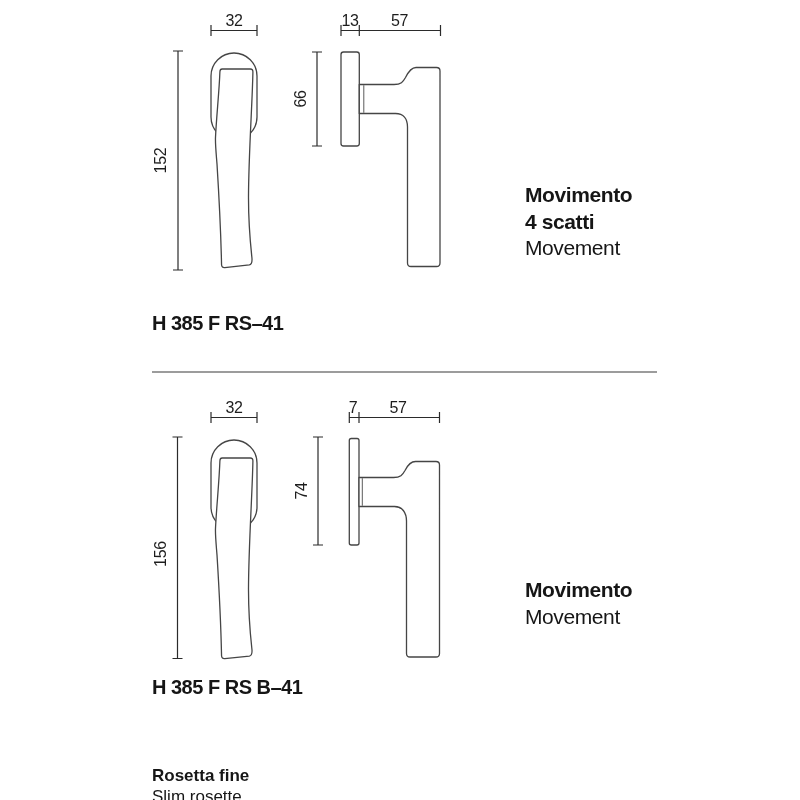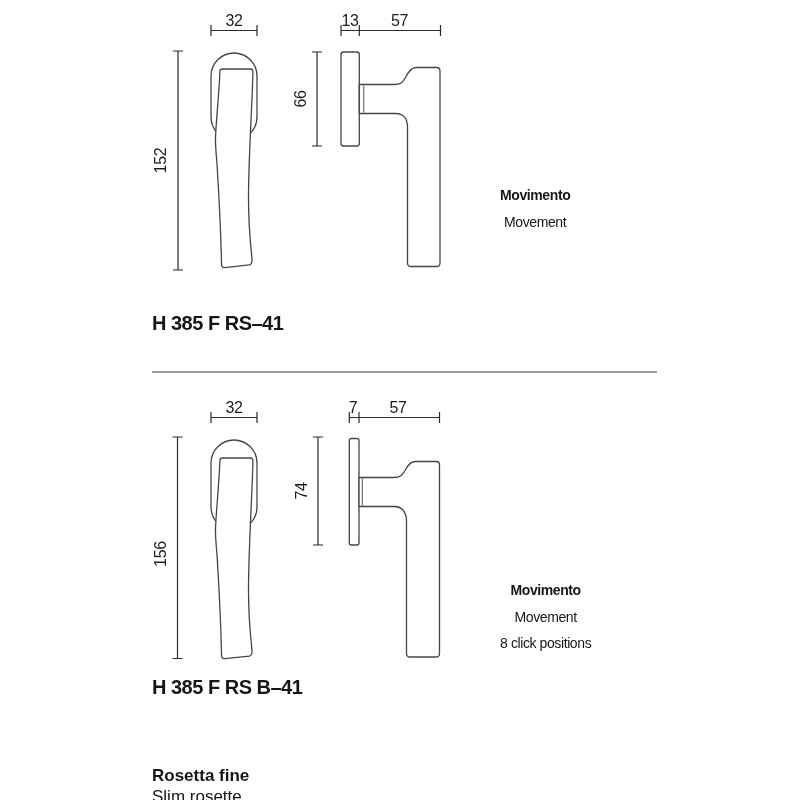--- a/index.html
+++ b/index.html
@@ -3,21 +3,21 @@
 <meta charset="utf-8">
 <style>
   html,body{margin:0;padding:0;background:#ffffff;}
   body{width:800px;height:800px;position:relative;overflow:hidden;
        font-family:"Liberation Sans",sans-serif;color:#161616;}
   svg{position:absolute;left:0;display:block;overflow:visible;}
   .shape{fill:#ffffff;stroke:#454545;stroke-width:1.3;stroke-linejoin:round;stroke-linecap:round;}
   .dimline{stroke:#2b2b2b;stroke-width:1.2;fill:none;stroke-linecap:butt;}
   .collar{stroke:#5a5a5a;stroke-width:1;}
   .dimnum{font-family:"Liberation Sans",sans-serif;font-size:16px;fill:#1d1d1d;letter-spacing:-0.3px;}
-  .caption{position:absolute;left:500px;font-size:14px;line-height:26.5px;letter-spacing:-0.4px;white-space:nowrap;text-align:center;}
+  .caption{position:absolute;left:525px;font-size:21px;line-height:26.5px;letter-spacing:-0.4px;white-space:nowrap;}
   .cap-bold{font-weight:bold;}
   .code{position:absolute;left:152px;font-size:20px;font-weight:bold;letter-spacing:-0.5px;white-space:nowrap;}
   .divider{position:absolute;left:152px;top:371px;width:505px;height:2px;background:#9c9c9c;}
   .footnote{position:absolute;left:152px;top:766px;font-size:17px;line-height:20.5px;white-space:nowrap;}
   .fn-bold{font-weight:bold;}
 </style>
 </head>
 <body>
 
 <svg style="top:0px" width="800" height="310" viewBox="0 0 800 310">
@@ -38,20 +38,21 @@
     <text class="dimnum" x="399.5" y="25.5" text-anchor="middle">57</text>
     <path class="dimline" d="M178 51 V270 M173 51 H183 M173 270 H183"></path>
     <text class="dimnum" x="166" y="160.5" text-anchor="middle" transform="rotate(-90 166 160.5)">152</text>
     <path class="dimline" d="M317 52 V146 M312 52 H322 M312 146 H322"></path>
     <text class="dimnum" x="306" y="99" text-anchor="middle" transform="rotate(-90 306 99)">66</text>
   </g>
 </svg>
 
 <div class="caption" style="top:182px">
   <div class="cap-bold">Movimento</div>
+  <div class="cap-bold">4 scatti</div>
   <div>Movement</div>
 </div>
 
 <div class="code" style="top:312px">H 385 F RS–41</div>
 
 <div class="divider"></div>
 
 <svg style="top:390px" width="800" height="300" viewBox="0 0 800 300">
   <g>
     <rect class="shape" x="211" y="50" width="46" height="90" rx="23" ry="23"></rect>
@@ -71,21 +72,20 @@
     <path class="dimline" d="M177.5 47 V268.5 M172.5 47 H182.5 M172.5 268.5 H182.5"></path>
     <text class="dimnum" x="165.5" y="164" text-anchor="middle" transform="rotate(-90 165.5 164)">156</text>
     <path class="dimline" d="M318 47 V155 M313 47 H323 M313 155 H323"></path>
     <text class="dimnum" x="307" y="101" text-anchor="middle" transform="rotate(-90 307 101)">74</text>
   </g>
 </svg>
 
 <div class="caption" style="top:577px">
   <div class="cap-bold">Movimento</div>
   <div>Movement</div>
-  <div>8 click positions</div>
 </div>
 
 <div class="code" style="top:676px">H 385 F RS B–41</div>
 
 <div class="footnote">
   <div class="fn-bold">Rosetta fine</div>
   <div>Slim rosette</div>
 </div>
 
 </body></html>

